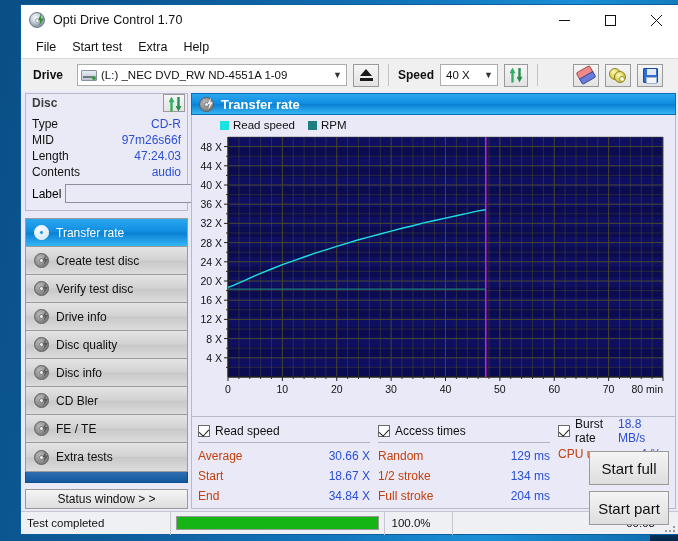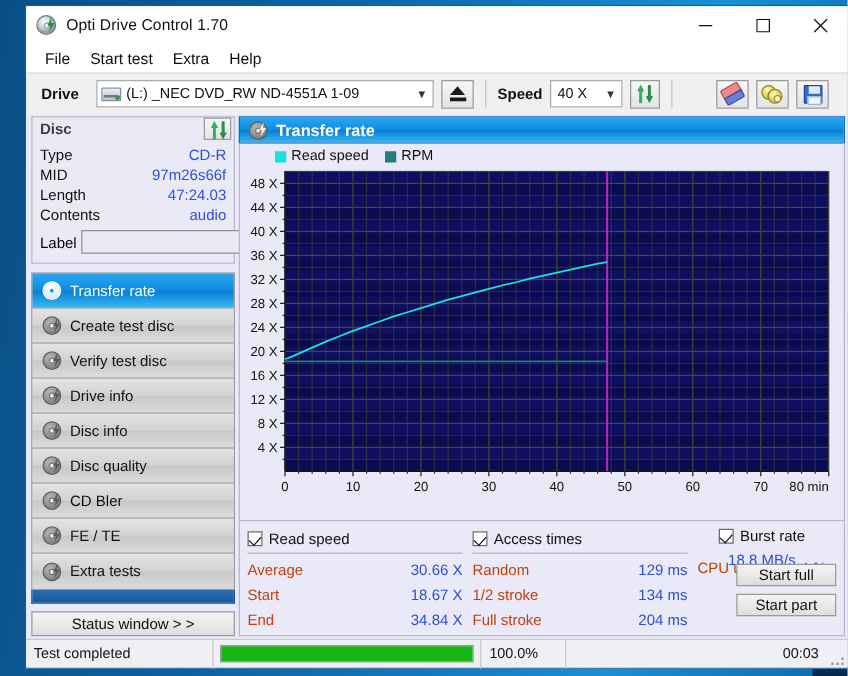--- a/index.html
+++ b/index.html
@@ -187,23 +187,23 @@
   .scol.c3 { flex:1; }
   .chk-row { display:flex; align-items:center; gap:5px; height:17px; }
   .chk { width:12px; height:12px; background:#fff; border:1px solid #6b6b6b; position:relative; flex:0 0 12px; }
   .chk::after { content:""; position:absolute; left:2px; top:1px; width:5px; height:8px; border:solid #1b1b1b; border-width:0 1.6px 1.6px 0; transform: rotate(42deg); }
   .chk-row .txt { font-size:12px; color:#111; }
   .hr { height:1px; background:#b3b3c4; margin:3px 8px 3px 0; }
   .srow { display:flex; justify-content:space-between; height:20px; align-items:center; padding-right:8px; font-size:12px; }
   .srow .k { color:#c2410c; }
   .srow .v { color:#2b4fd6; }
   .btn {
-    width:80px; height:18px; border:1px solid #9a9a9a;
+    width:80px; height:34px; border:1px solid #9a9a9a;
     background:linear-gradient(180deg,#f4f4f4,#dedede);
-    font-size:12px; color:#111; display:flex; align-items:center; justify-content:center;
+    font-size:15px; color:#111; display:flex; align-items:center; justify-content:center;
   }
   #c3-btns { position:absolute; right:0; top:29px; display:flex; flex-direction:column; gap:6px; }
 
   
   #statusbar {
     flex:0 0 23px; height:23px; background:#eff0f4; border-top:1px solid #c6c6d2;
     display:flex; align-items:center; font-size:11.5px; color:#111;
   }
   #sb-text { width:150px; flex:0 0 150px; padding-left:6px; border-right:1px solid #c6c6d2; height:23px; display:flex; align-items:center;}
   #sb-prog { flex:1; height:23px; display:flex; align-items:center; padding:0 5px; }
@@ -381,29 +381,29 @@
               <span class="zig"></span>
             </span>
           <span>Drive info</span>
         </div>
         <div class="nav-item">
           <span class="nav-ico">
               <span class="dsk"></span>
               <span class="hl"></span>
               <span class="zig"></span>
             </span>
+          <span>Disc quality</span>
+        </div>
+        <div class="nav-item">
+          <span class="nav-ico">
+              <span class="dsk"></span>
+              <span class="hl"></span>
+              <span class="zig"></span>
+            </span>
           <span>Disc info</span>
-        </div>
-        <div class="nav-item">
-          <span class="nav-ico">
-              <span class="dsk"></span>
-              <span class="hl"></span>
-              <span class="zig"></span>
-            </span>
-          <span>Disc quality</span>
         </div>
         <div class="nav-item">
           <span class="nav-ico">
               <span class="dsk"></span>
               <span class="hl"></span>
               <span class="zig"></span>
             </span>
           <span>CD Bler</span>
         </div>
         <div class="nav-item">
@@ -664,21 +664,21 @@
             <span class="k">1/2 stroke</span>
             <span class="v">134 ms</span>
           </div>
           <div class="srow">
             <span class="k">Full stroke</span>
             <span class="v">204 ms</span>
           </div>
         </div>
 
         <div class="scol c3">
-          <div class="chk-row" style="justify-content:space-between;padding-right:8px;flex-direction:column;">
+          <div class="chk-row" style="justify-content:space-between;padding-right:8px;">
             <span style="display:flex;align-items:center;gap:5px;">
               <span class="chk"></span>
               <span class="txt">Burst rate</span>
             </span>
             <span class="v" style="color:#2b4fd6;font-size:12px;">18.8 MB/s</span>
           </div>
           <div class="srow" style="margin-top:5px;padding-right:8px;">
             <span class="k">CPU usage</span>
             <span class="v">4 %</span>
           </div>

